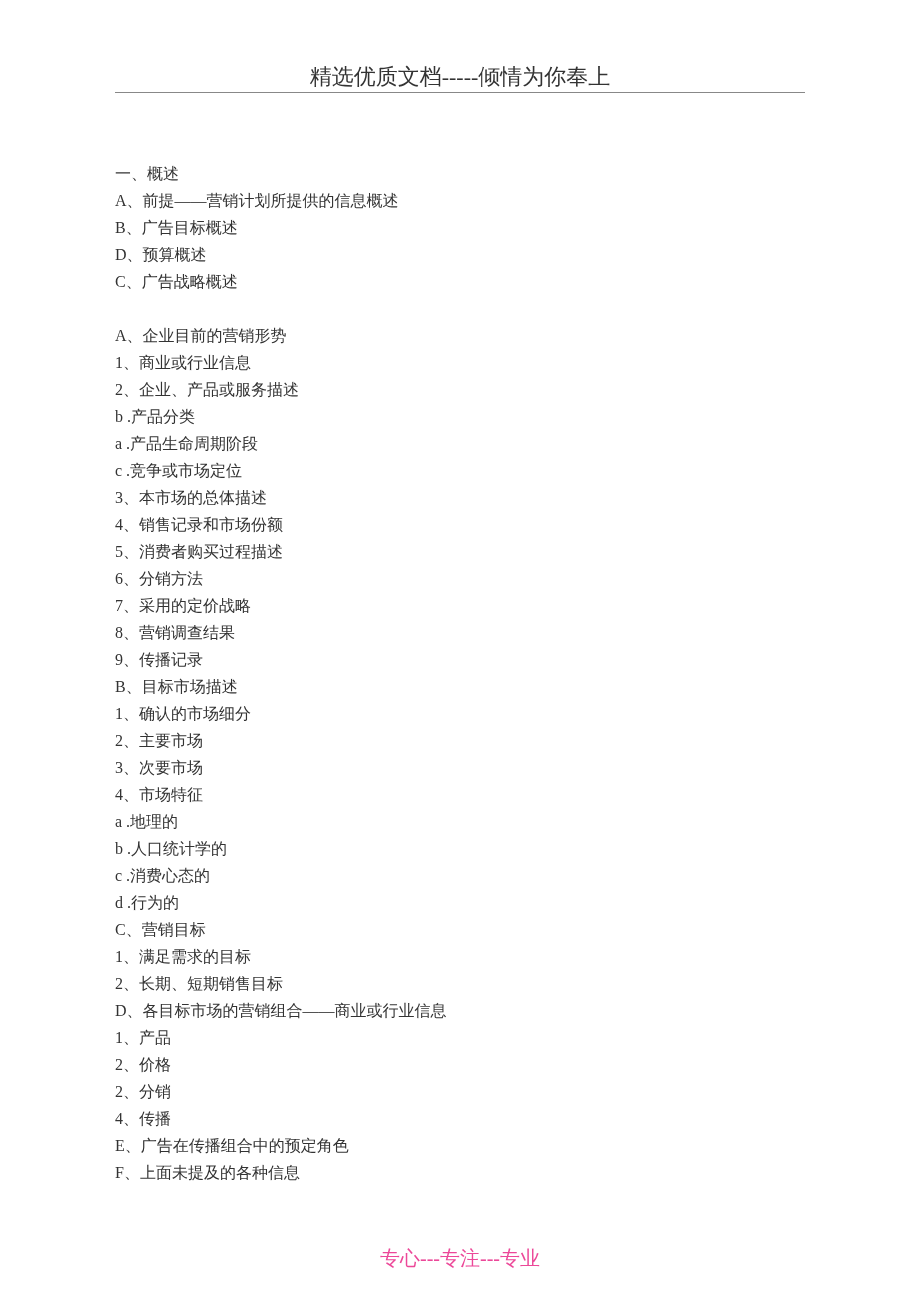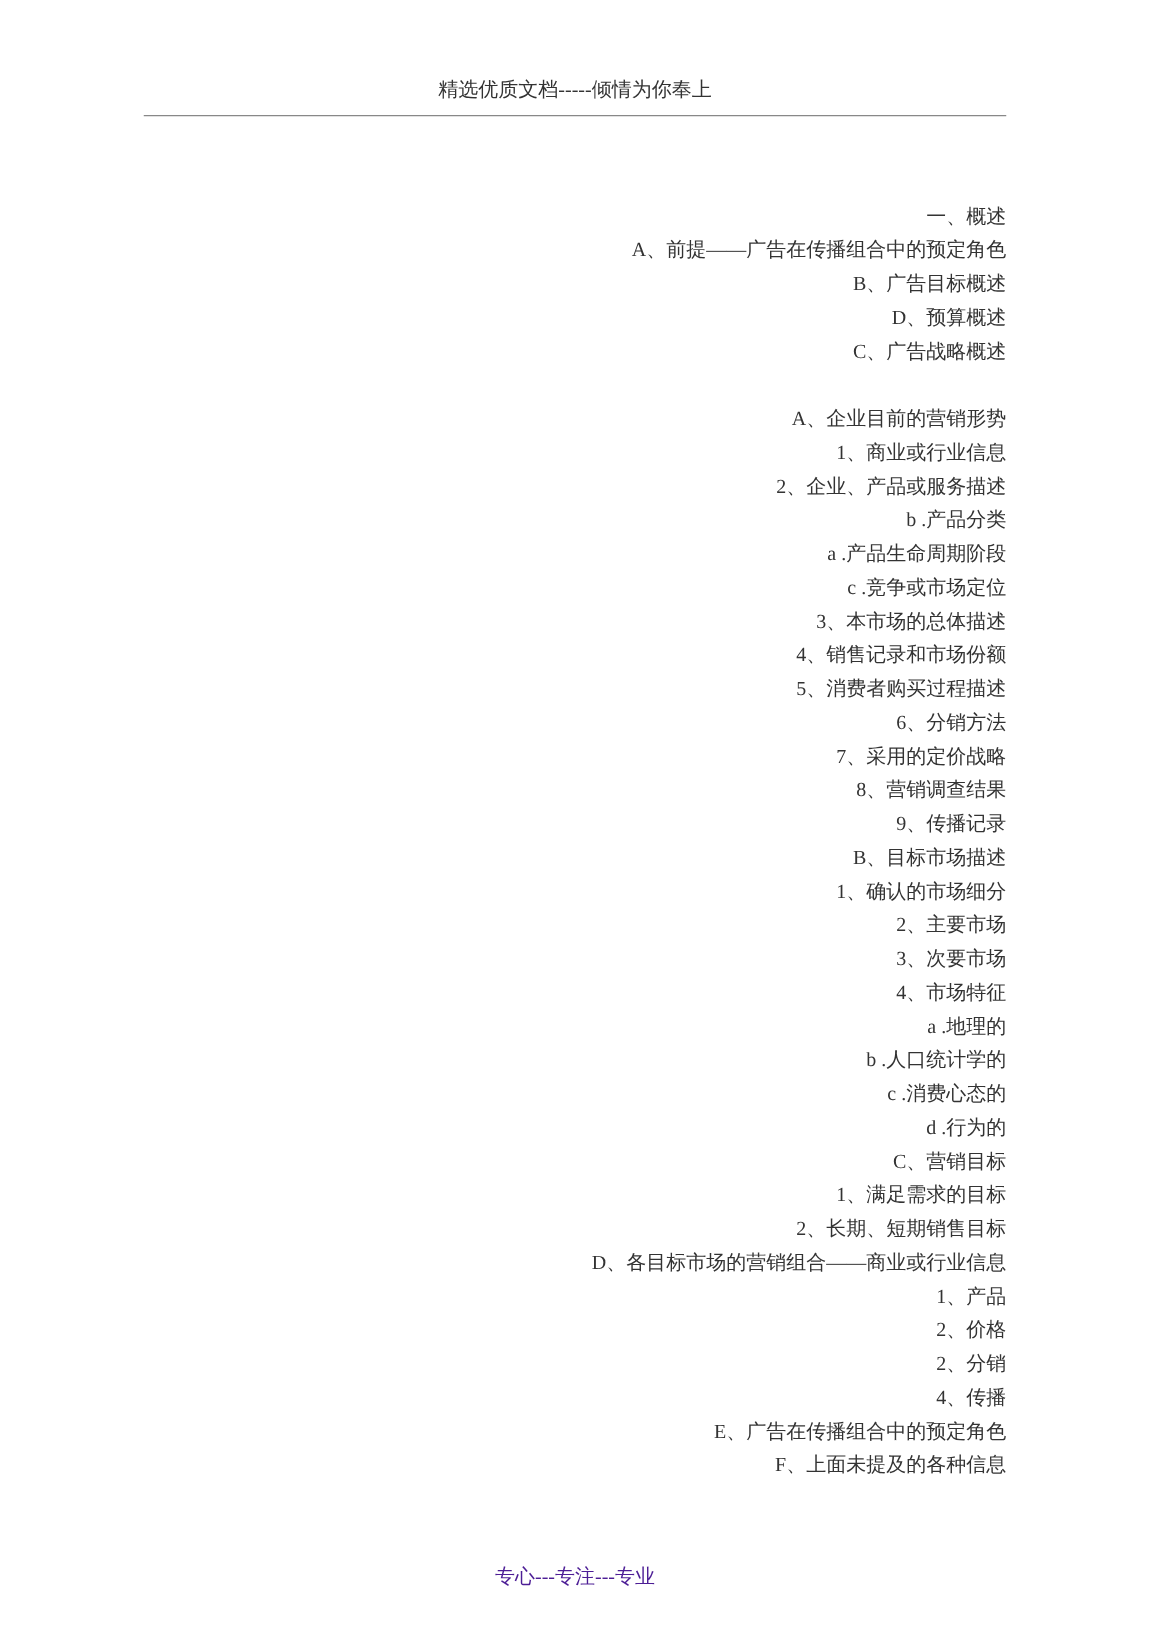--- a/index.html
+++ b/index.html
@@ -1,34 +1,33 @@
 <!DOCTYPE html>
 <html><head>
   <meta charset="utf-8">
   <style>
     * {
       margin: 0;
       padding: 0;
       box-sizing: border-box;
-      text-align: right;
     }
     body {
       background: #ffffff;
       width: 920px;
       height: 1302px;
       font-family: "SimSun", "宋体", serif;
       position: relative;
     }
     .header {
       position: absolute;
       top: 62px;
       left: 0;
       right: 0;
       text-align: center;
-      font-size: 16px;
+      font-size: 22px;
       color: #333;
       font-family: "SimSun", "宋体", serif;
     }
     .header-underline {
       position: absolute;
       top: 92px;
       left: 115px;
       right: 115px;
       border-bottom: 1px solid #888;
     }
@@ -46,34 +45,34 @@
     }
     .section-gap {
       height: 27px;
     }
     .footer {
       position: absolute;
       bottom: 30px;
       left: 0;
       right: 0;
       text-align: center;
-      font-size: 16px;
-      color: #4c1d95;
+      font-size: 20px;
+      color: #ec4899;
       font-family: "SimSun", "宋体", serif;
     }
   </style>
 </head>
 <body>
 
 <div class="header">精选优质文档-----倾情为你奉上</div>
 <div class="header-underline"></div>
 
 <div class="content">
   <p>一、概述</p>
-  <p>A、前提——广告在传播组合中的预定角色</p>
+  <p>A、前提——营销计划所提供的信息概述</p>
   <p>B、广告目标概述</p>
   <p>D、预算概述</p>
   <p>C、广告战略概述</p>
   <div class="section-gap"></div>
 
   <p>A、企业目前的营销形势</p>
   <p>1、商业或行业信息</p>
   <p>2、企业、产品或服务描述</p>
   <p>b .产品分类</p>
   <p>a .产品生命周期阶段</p>

